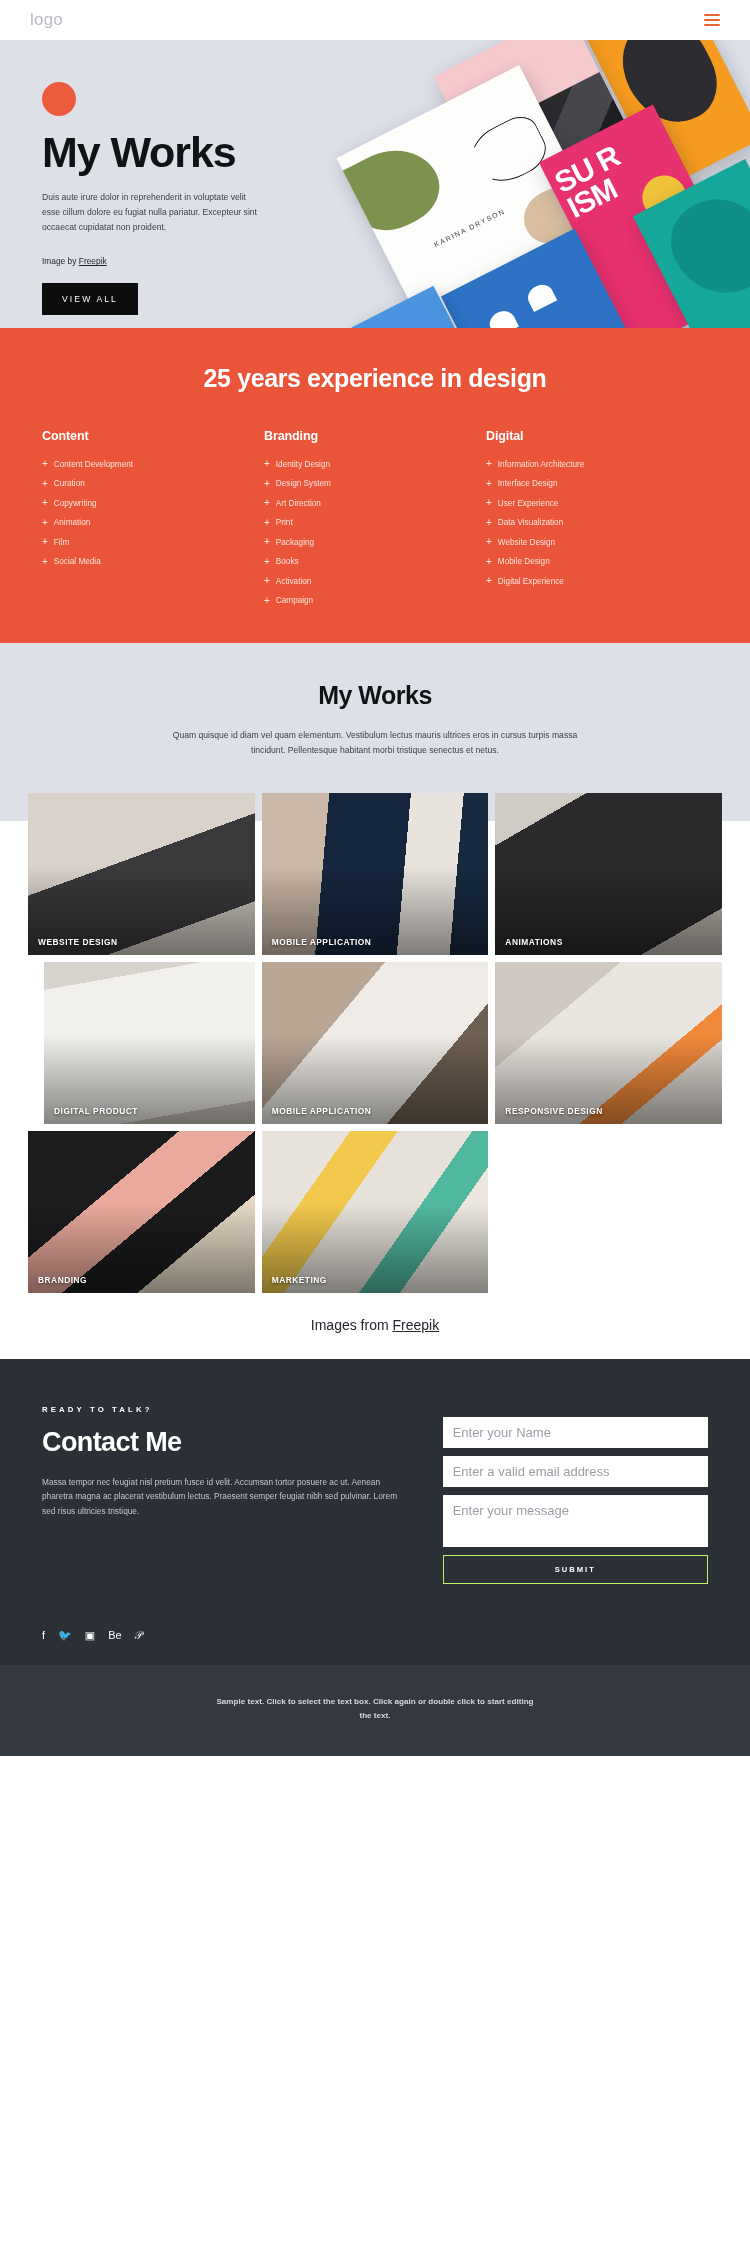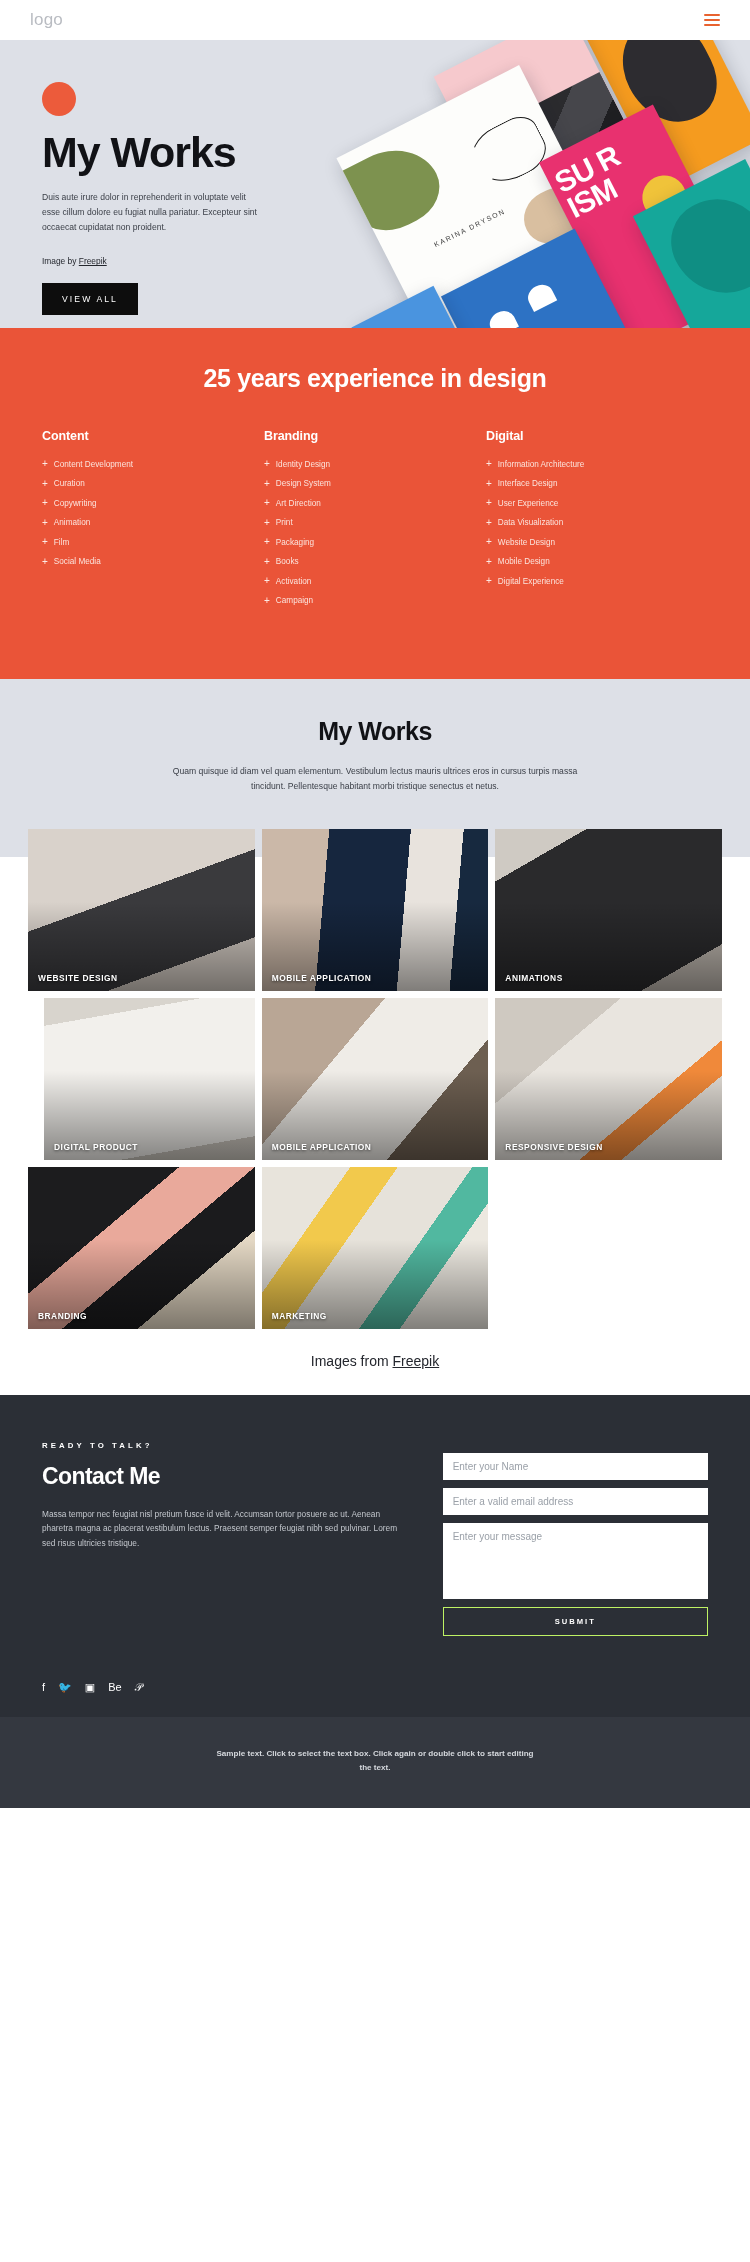--- a/index.html
+++ b/index.html
@@ -61,21 +61,21 @@
   .c-magenta .circ { position:absolute; width:44px; height:44px; border-radius:50%; background:#f0c33a; right:10px; top:66px; overflow:hidden; }
   .c-teal { width:126px; height:176px; background:#15a79a; left:336px; top:168px; transform:rotate(-27deg); }
   .c-teal .pine { position:absolute; inset:10% 12% 34% 14%; background:#0f8e83; border-radius:44% 56% 40% 60%; }
   .c-teal .lbl { position:absolute; left:12px; bottom:16px; width:72px; height:3px; background:rgba(255,255,255,.65); box-shadow:0 7px 0 rgba(255,255,255,.5), 0 14px 0 rgba(255,255,255,.4); }
   .c-blue { width:150px; height:120px; background:#2d72c4; left:130px; top:246px; transform:rotate(-27deg); }
   .c-blue .w { position:absolute; width:26px; height:22px; background:#ffffff; border-radius:50% 50% 0 0; }
   .c-blue .w1 { left:30px; top:40px; } .c-blue .w2 { left:76px; top:34px; }
   .c-sky { width:92px; height:86px; background:#4a94df; left:36px; top:292px; transform:rotate(-27deg); }
 
   
-  .services { background:#ea5438; padding:36px 0 64px; }
+  .services { background:#ea5438; padding:36px 0 28px; }
   .services h2 {
     text-align:center; color:#fff; font-size:25px; font-weight:700;
     letter-spacing:-.4px; margin-bottom:36px;
   }
   .cols { display:flex; padding:0 42px; gap:0; }
   .col { flex:1; }
   .col h3 { color:#fff; font-size:12.5px; font-weight:700; margin-bottom:16px; letter-spacing:-.1px; }
   .col ul { list-style:none; }
   .col li {
     font-size:8.2px; color:#fbe3dc; margin-bottom:9.5px;
@@ -108,30 +108,30 @@
   .t7 { background:linear-gradient(115deg,#cfc3b4 0 20%,#bcd0c2 20% 42%,#e6dfd3 42% 68%,#c9b7c4 68%); }
   .t8 { background:linear-gradient(140deg,#1c1c1e 0 36%,#e9a99b 36% 54%,#1b1b1d 54% 72%,#e4d8c4 72%); }
   .t9 { background:linear-gradient(125deg,#e8e4dc 0 26%,#f2c94c 26% 40%,#e6e2da 40% 62%,#51b8a0 62% 74%,#ece8e0 74%); }
   .works-credit { text-align:center; font-size:14px; color:#24272e; padding:24px 0 26px; background:#fff; }
   .works-credit a { color:#24272e; text-decoration:underline; }
 
   
   .contact { background:#2b2f36; padding:46px 42px 30px; display:flex; gap:41px; }
   .contact-left { width:54%; }
   .eyebrow { color:#ffffff; font-size:7.8px; letter-spacing:3.1px; font-weight:700; }
-  .contact h2 { color:#fff; font-size:23px; font-weight:700; margin:13px 0 17px; letter-spacing:-.6px; }
+  .contact h2 { color:#fff; font-size:27px; font-weight:700; margin:13px 0 17px; letter-spacing:-.6px; }
   .contact p { color:#c3c7cd; font-size:8.3px; line-height:1.78; margin-bottom:13px; }
   .contact-right { flex:1; padding-top:12px; }
   .field {
     width:100%; background:#fff; border:none; outline:none;
-    font-family:"Liberation Sans", sans-serif; font-size:10px; color:#2b2f36;
+    font-family:"Liberation Sans", sans-serif; font-size:13px; color:#2b2f36;
     padding:8px 10px; margin-bottom:8px; display:block;
   }
   .field::placeholder { color:#9aa0a8; }
-  textarea.field { height:76px; resize:none; }
+  textarea.field { height:52px; resize:none; }
   .submit {
     width:100%; background:transparent; color:#fff; border:1px solid #bef264;
     font-size:7.6px; letter-spacing:2px; font-weight:700; padding:9px 0; cursor:pointer;
     font-family:"Liberation Sans", sans-serif;
   }
   .socials { display:flex; gap:13px; padding:16px 0 0 42px; background:#2b2f36; }
   .socials span { color:#fff; font-size:11px; cursor:pointer; line-height:1; }
   .contact-bottom { background:#2b2f36; height:24px; }
 
   

